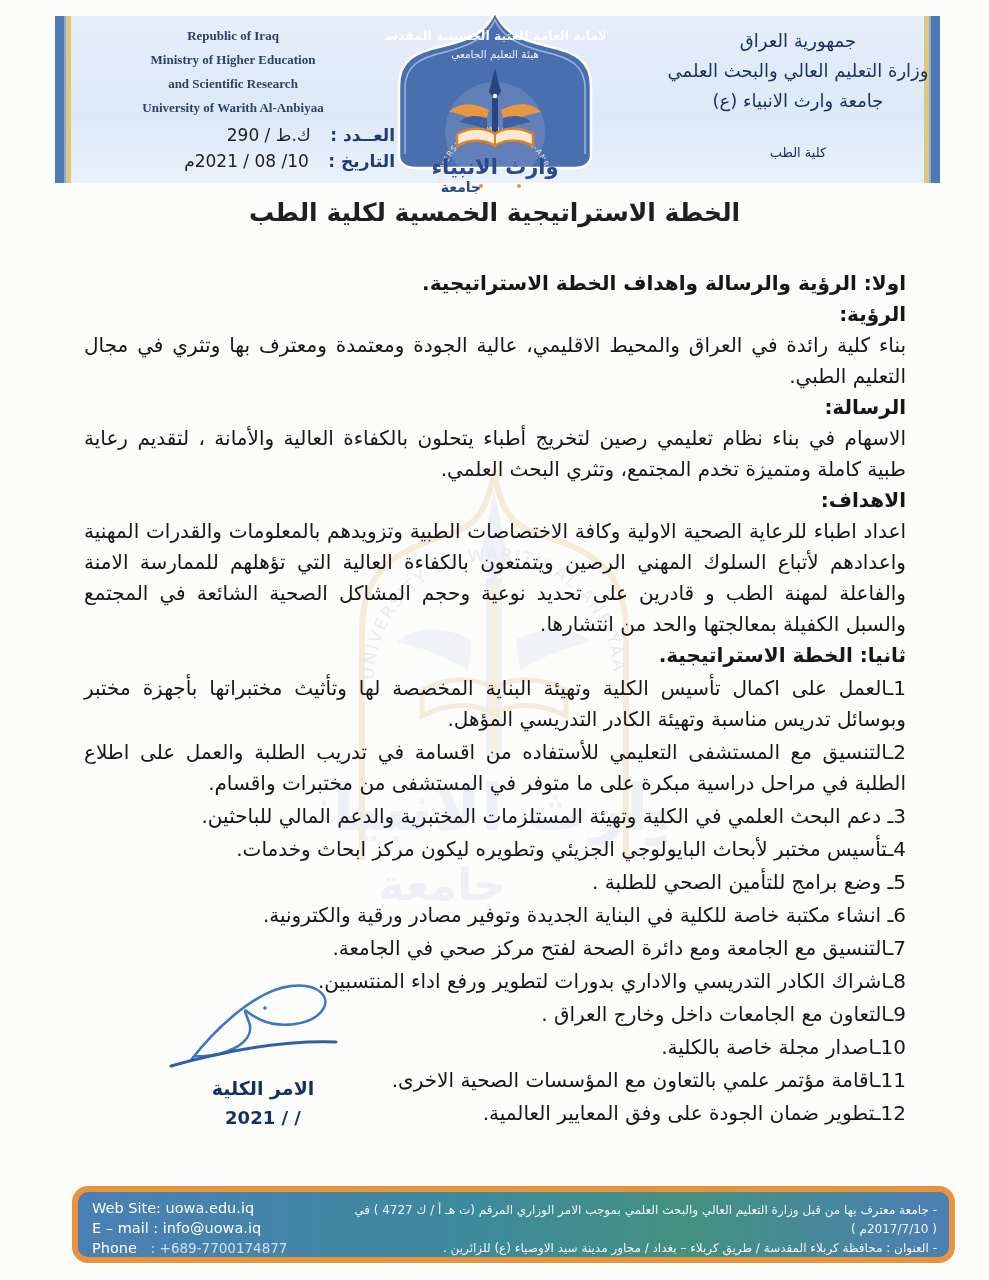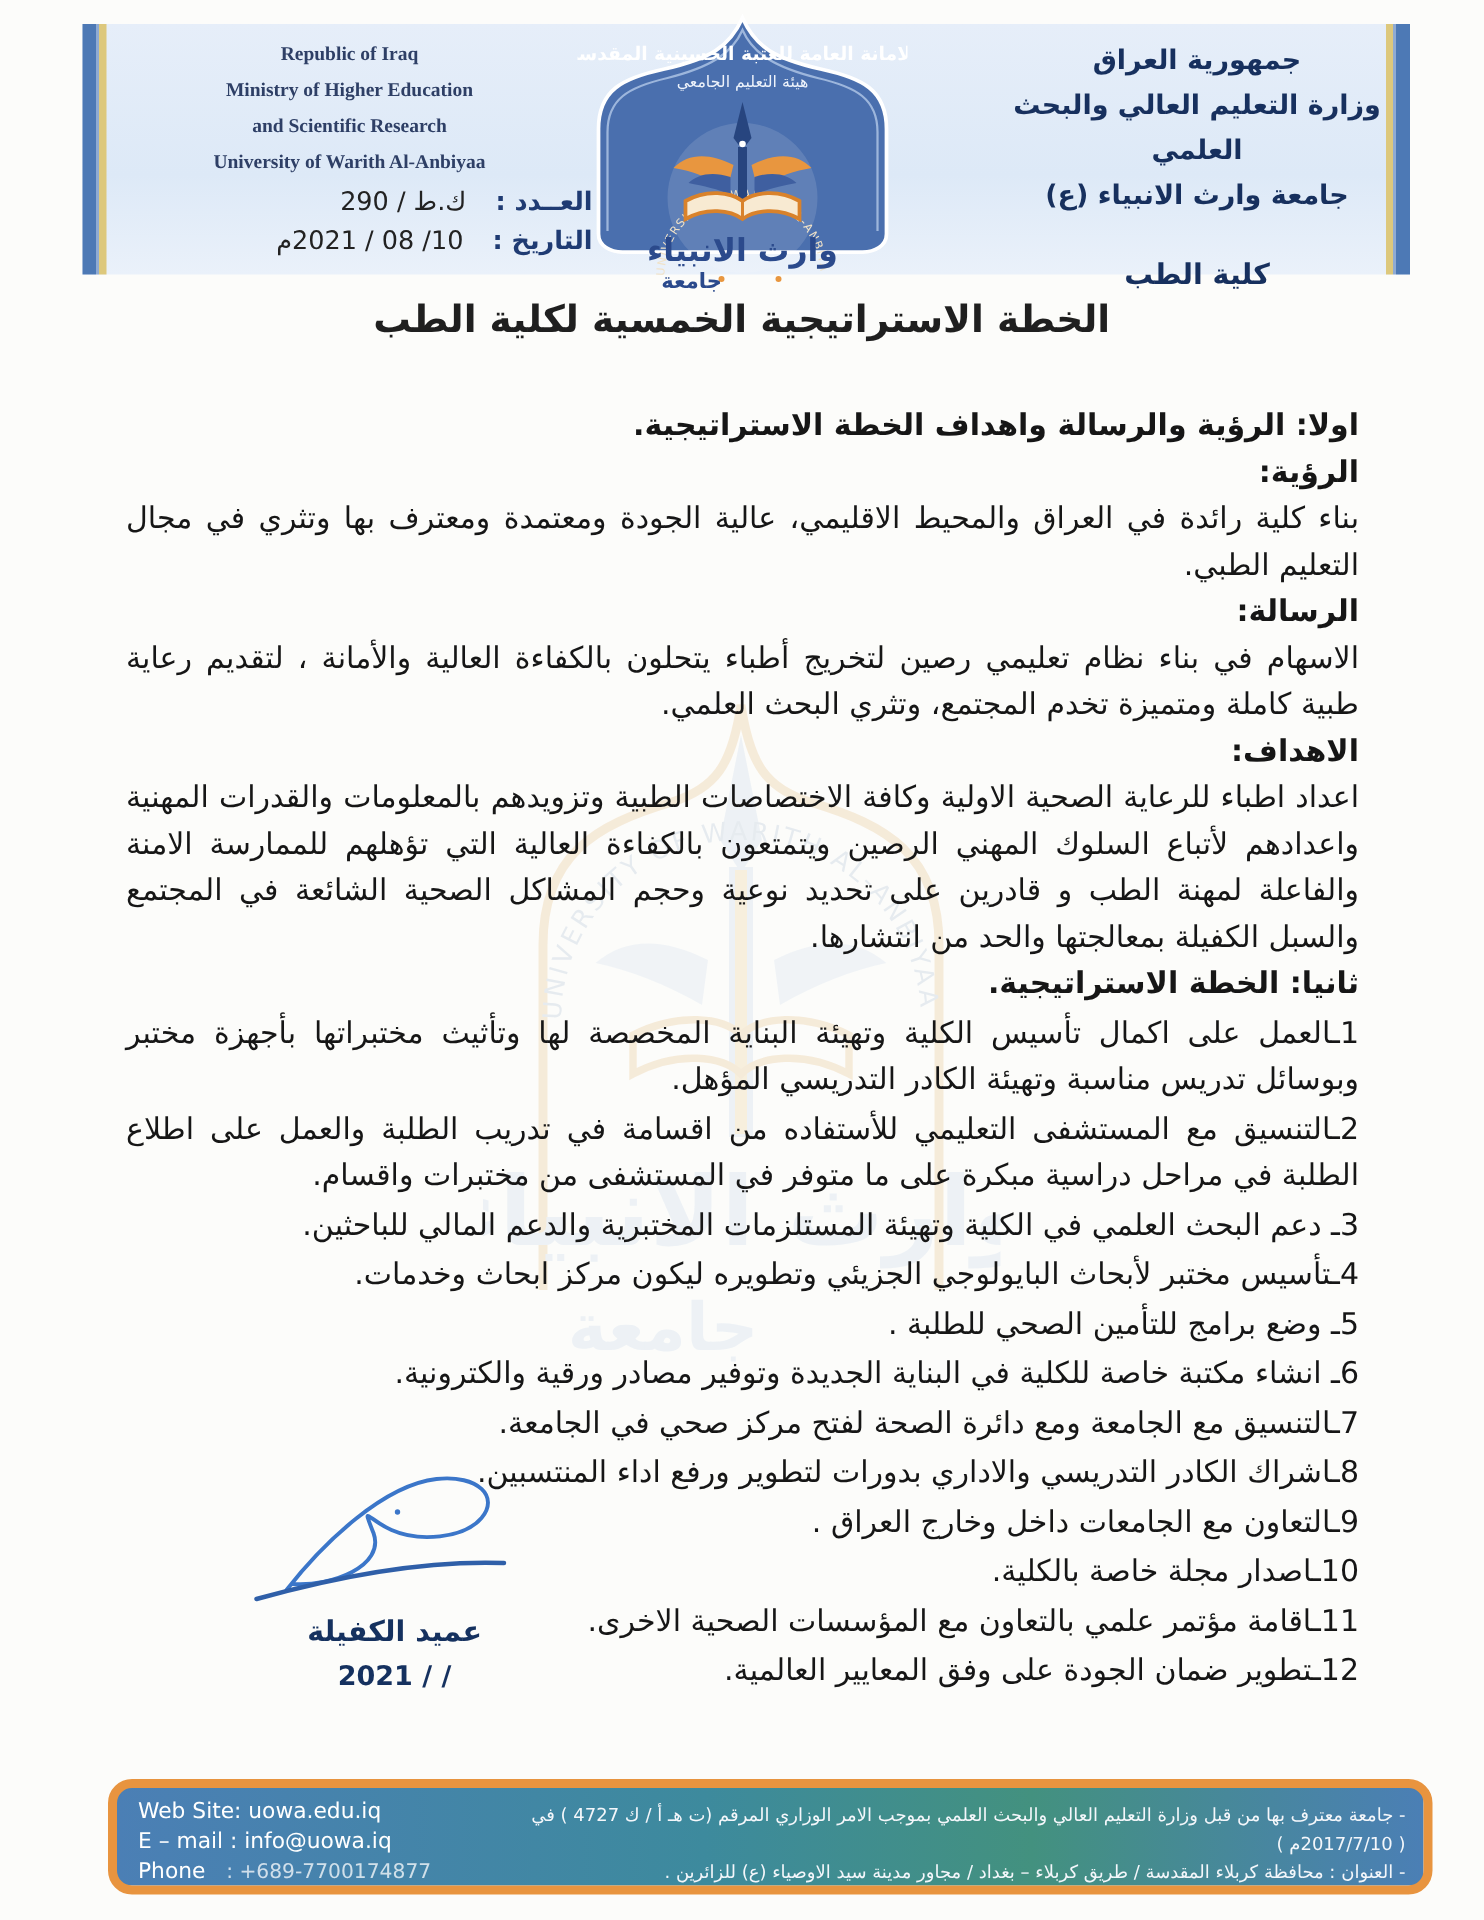--- a/index.html
+++ b/index.html
@@ -28,23 +28,23 @@
   .hdr-num{
     position:absolute;left:95px;top:122px;width:300px;direction:rtl;
     font-size:17px;line-height:26px;color:#222;
   }
   .hdr-num .lbl{font-weight:bold;color:#1f3b73;}
   .hdr-num .row{white-space:nowrap;}
   .hdr-num .val{margin-right:14px;}
 
   .hdr-ar{
     position:absolute;left:648px;top:26px;width:300px;direction:rtl;text-align:center;
-    font-weight:bold;font-size:18px;line-height:30px;color:#17305e;
-  }
-  .hdr-ar .college{margin-top:22px;font-size:19px;letter-spacing:1px;}
+    font-weight:normal;font-size:18px;line-height:30px;color:#17305e;
+  }
+  .hdr-ar .college{margin-top:22px;font-size:13px;letter-spacing:1px;}
 
   .logo{position:absolute;left:385px;top:6px;width:220px;height:196px;}
 
   
   .doc-title{
     position:absolute;left:0;top:198px;width:100%;text-align:center;direction:rtl;
     font-weight:bold;font-size:25px;color:#1f1f1f;
   }
 
   
@@ -205,21 +205,21 @@
         <p>12ـتطوير ضمان الجودة على وفق المعايير العالمية.</p>
       </div>
   </div>
 
   <div class="sig-block">
     <svg class="sig-scribble" viewBox="0 0 230 92">
       <path d="M30,82 C55,50 95,12 130,8 C158,5 172,20 160,34 C148,48 118,50 100,42 C84,35 80,24 88,44 C96,66 60,80 34,78" fill="none" stroke="#3b76c9" stroke-width="2.6" stroke-linecap="round"></path>
       <path d="M10,88 C60,74 120,62 175,64" fill="none" stroke="#2f5fa8" stroke-width="3" stroke-linecap="round"></path>
       <circle cx="104" cy="30" r="1.8" fill="#3b76c9"></circle>
     </svg>
-    <div class="sig-name">عميد الكفيلة</div>
+    <div class="sig-name">الامر الكلية</div>
     <div class="sig-date">/      /  2021</div>
   </div>
 
   <div class="footer">
     <div class="contact">
       <div>Web Site: uowa.edu.iq</div>
       <div>E – mail : info@uowa.iq</div>
       <div>
         <span>Phone</span>&nbsp;&nbsp;&nbsp;<span class="faint">: +689-7700174877</span>
       </div>

